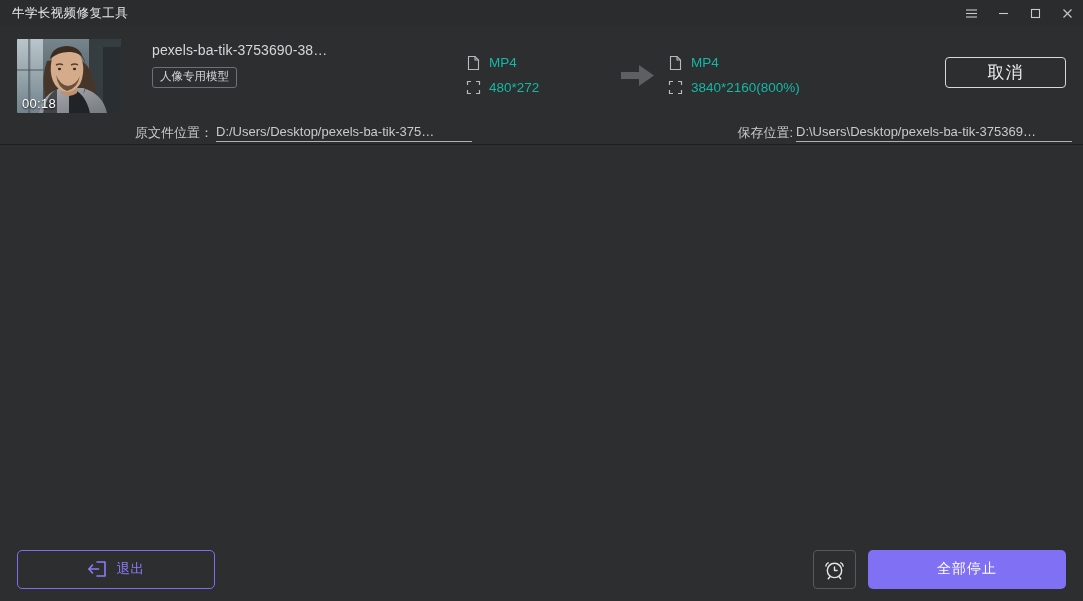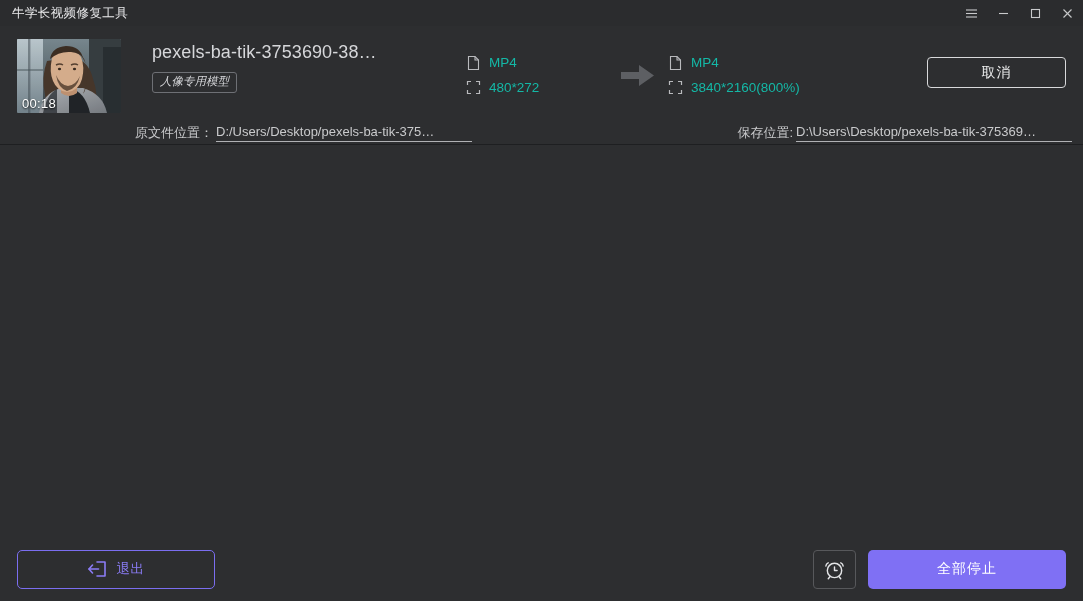--- a/index.html
+++ b/index.html
@@ -87,36 +87,35 @@
   }
 
   
   .name-col {
     flex: 0 0 auto;
     width: 340px;
     padding-left: 31px;
     padding-top: 3px;
   }
   .file-name {
-    font-size: 18px;
+    font-size: 14px;
     color: #d6d7da;
     white-space: nowrap;
     overflow: hidden;
     letter-spacing: .1px;
   }
   .model-badge {
     display: inline-block;
     margin-top: 9px;
     padding: 3px 7px 4px 7px;
     border: 1px solid #6e7075;
     border-radius: 3px;
     font-size: 11.5px;
     color: #d6d7da;
     line-height: 1;
-    font-style: italic;
   }
 
   
   .fmt-col {
     flex: 0 0 auto;
     padding-top: 11px;
   }
   .fmt-col.src  { width: 140px; margin-left: 5px; }
   .fmt-col.dest { width: 210px; }
   .fmt-line {
@@ -140,27 +139,27 @@
   }
 
   .action-col {
     flex: 1 1 auto;
     display: flex;
     justify-content: flex-end;
     padding-right: 17px;
     padding-top: 18px;
   }
   .cancel-btn {
-    width: 139px;
+    width: 121px;
     height: 31px;
     border: 1px solid #d8d9db;
     border-radius: 4px;
     background: transparent;
     color: #eceded;
-    font-size: 14px;
+    font-size: 17px;
     font-family: inherit;
     cursor: pointer;
     letter-spacing: 1px;
   }
 
   
   .path-row {
     display: flex;
     align-items: center;
     padding-left: 135px;

